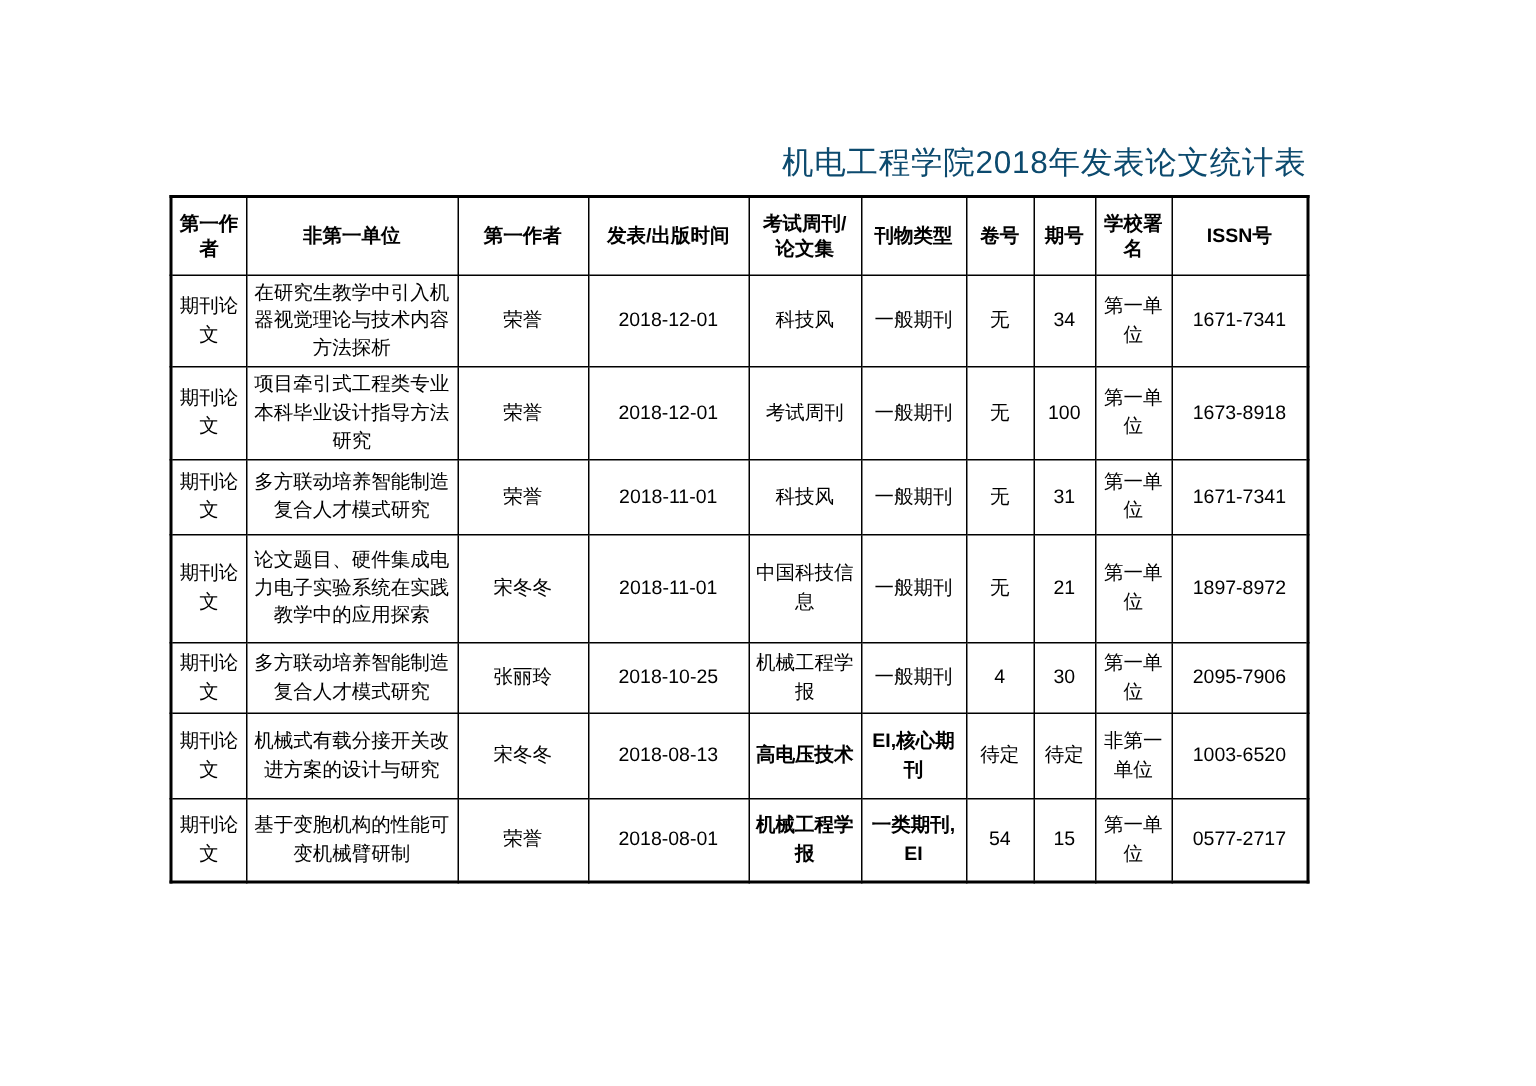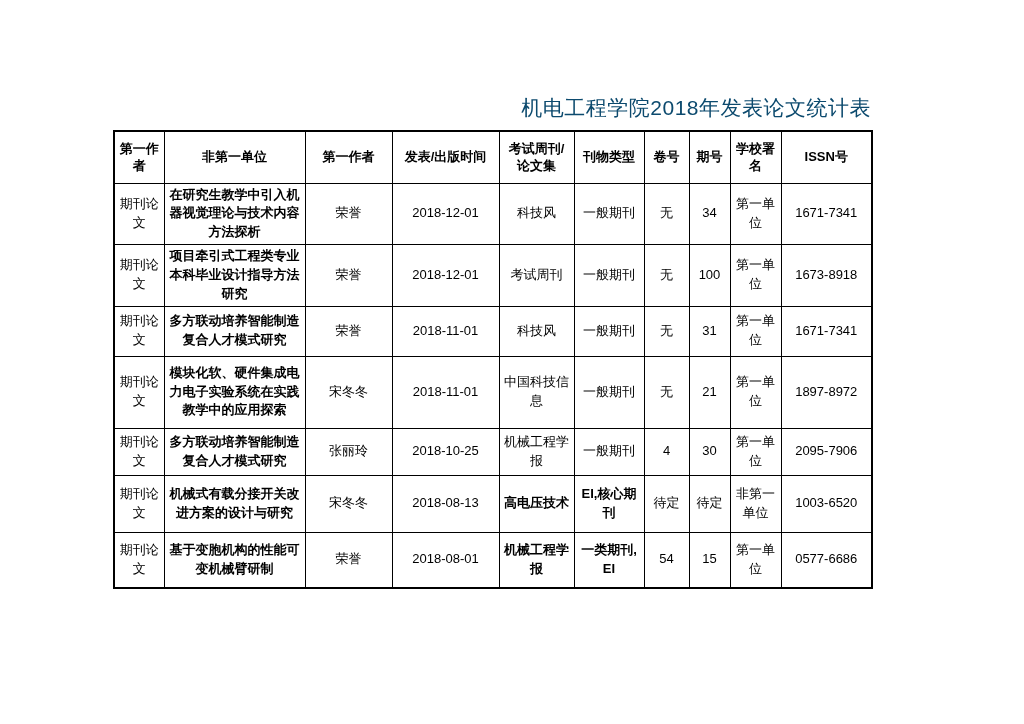--- a/index.html
+++ b/index.html
@@ -56,21 +56,20 @@
   tbody tr:nth-child(1) { height: 58px; }
   tbody tr:nth-child(2) { height: 56px; }
   tbody tr:nth-child(3) { height: 50px; }
   tbody tr:nth-child(4) { height: 72px; }
   tbody tr:nth-child(5) { height: 47px; }
   tbody tr:nth-child(6) { height: 57px; }
   tbody tr:nth-child(7) { height: 56px; }
   td.col-title {
     text-align: left;
     padding: 2px 4px;
-    font-weight: bold;
   }
   td.col-journal, td.col-journal-type {
     padding: 2px 6px;
   }
   td.col-affiliation {
     padding: 2px 5px;
   }
   tr.strong-journal .col-journal,
   tr.strong-journal .col-journal-type {
     font-weight: bold;
@@ -145,21 +144,21 @@
     <td class="col-journal">科技风</td>
     <td class="col-journal-type">一般期刊</td>
     <td class="col-volume">无</td>
     <td class="col-issue">31</td>
     <td class="col-affiliation">第一单位</td>
     <td class="col-issn">1671-7341</td>
   </tr>
 
   <tr>
     <td class="col-type">期刊论文</td>
-    <td class="col-title">模块化软、硬件集成电力电子实验系统在实践教学中的应用探索</td>
+    <td class="col-title">论文题目、硬件集成电力电子实验系统在实践教学中的应用探索</td>
     <td class="col-author">宋冬冬</td>
     <td class="col-date">2018-11-01</td>
     <td class="col-journal">中国科技信息</td>
     <td class="col-journal-type">一般期刊</td>
     <td class="col-volume">无</td>
     <td class="col-issue">21</td>
     <td class="col-affiliation">第一单位</td>
     <td class="col-issn">1897-8972</td>
   </tr>
 
@@ -192,18 +191,18 @@
   <tr class="strong-journal">
     <td class="col-type">期刊论文</td>
     <td class="col-title">基于变胞机构的性能可变机械臂研制</td>
     <td class="col-author">荣誉</td>
     <td class="col-date">2018-08-01</td>
     <td class="col-journal">机械工程学报</td>
     <td class="col-journal-type">一类期刊,EI</td>
     <td class="col-volume">54</td>
     <td class="col-issue">15</td>
     <td class="col-affiliation">第一单位</td>
-    <td class="col-issn">0577-6686</td>
+    <td class="col-issn">0577-2717</td>
   </tr>
 </tbody>
   </table>
 
 </div>
 
 </body></html>

